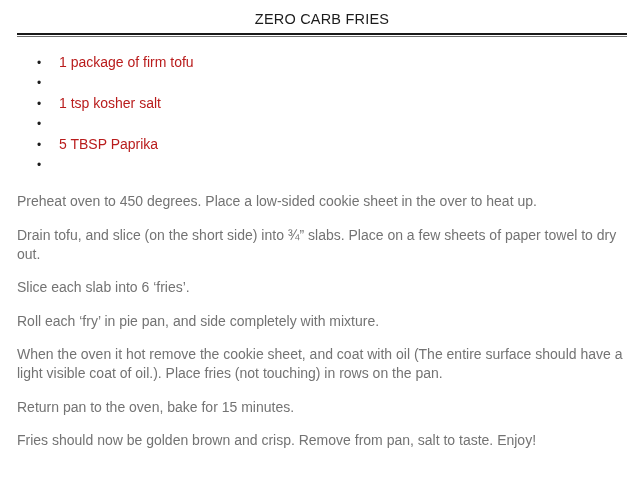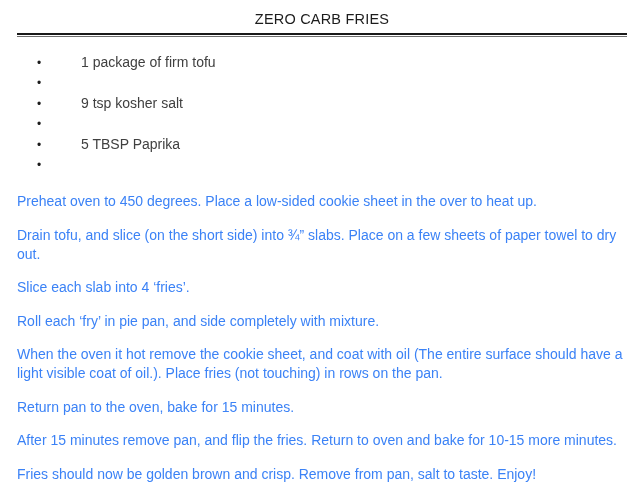--- a/index.html
+++ b/index.html
@@ -52,33 +52,32 @@
   .bullet {
     width: 22px;
     margin-left: 20px;
     text-align: left;
     font-size: 12px;
     color: #1c1c1c;
     flex: 0 0 auto;
   }
 
   .ingredient-text {
-    color: #404040;
-    margin-left: 22px;
+    color: #b91c1c;
   }
 
   .instructions {
     margin-top: 17px;
   }
 
   .step {
     font-size: 14px;
     line-height: 19px;
     margin-bottom: 14.5px;
-    color: #3b82f6;
+    color: #737373;
     max-width: 610px;
   }
 </style>
 </head>
 <body>
 
 <div class="page">
 
   <div class="doc-title">ZERO CARB FRIES</div>
 
@@ -87,38 +86,37 @@
   <ul class="ingredients">
     <li class="ingredient-item">
       <span class="bullet">•</span>
       <span class="ingredient-text">1 package of firm tofu</span>
     </li>
     <li class="ingredient-item">
       <span class="bullet">•</span>
     </li>
     <li class="ingredient-item">
       <span class="bullet">•</span>
-      <span class="ingredient-text">9 tsp kosher salt</span>
+      <span class="ingredient-text">1 tsp kosher salt</span>
     </li>
     <li class="ingredient-item">
       <span class="bullet">•</span>
     </li>
     <li class="ingredient-item">
       <span class="bullet">•</span>
       <span class="ingredient-text">5 TBSP Paprika</span>
     </li>
     <li class="ingredient-item">
       <span class="bullet">•</span>
     </li>
   </ul>
 
   <div class="instructions">
     <p class="step">Preheat oven to 450 degrees. Place a low-sided cookie sheet in the over to heat up.</p>
     <p class="step">Drain tofu, and slice (on the short side) into ¾” slabs. Place on a few sheets of paper towel to dry out.</p>
-    <p class="step">Slice each slab into 4 ‘fries’.</p>
+    <p class="step">Slice each slab into 6 ‘fries’.</p>
     <p class="step">Roll each ‘fry’ in pie pan, and side completely with mixture.</p>
     <p class="step">When the oven it hot remove the cookie sheet, and coat with oil (The entire surface should have a light visible coat of oil.). Place fries (not touching) in rows on the pan.</p>
     <p class="step">Return pan to the oven, bake for 15 minutes.</p>
-    <p class="step">After 15 minutes remove pan, and flip the fries. Return to oven and bake for 10-15 more minutes.</p>
     <p class="step">Fries should now be golden brown and crisp. Remove from pan, salt to taste. Enjoy!</p>
   </div>
 
 </div>
 
 </body></html>

